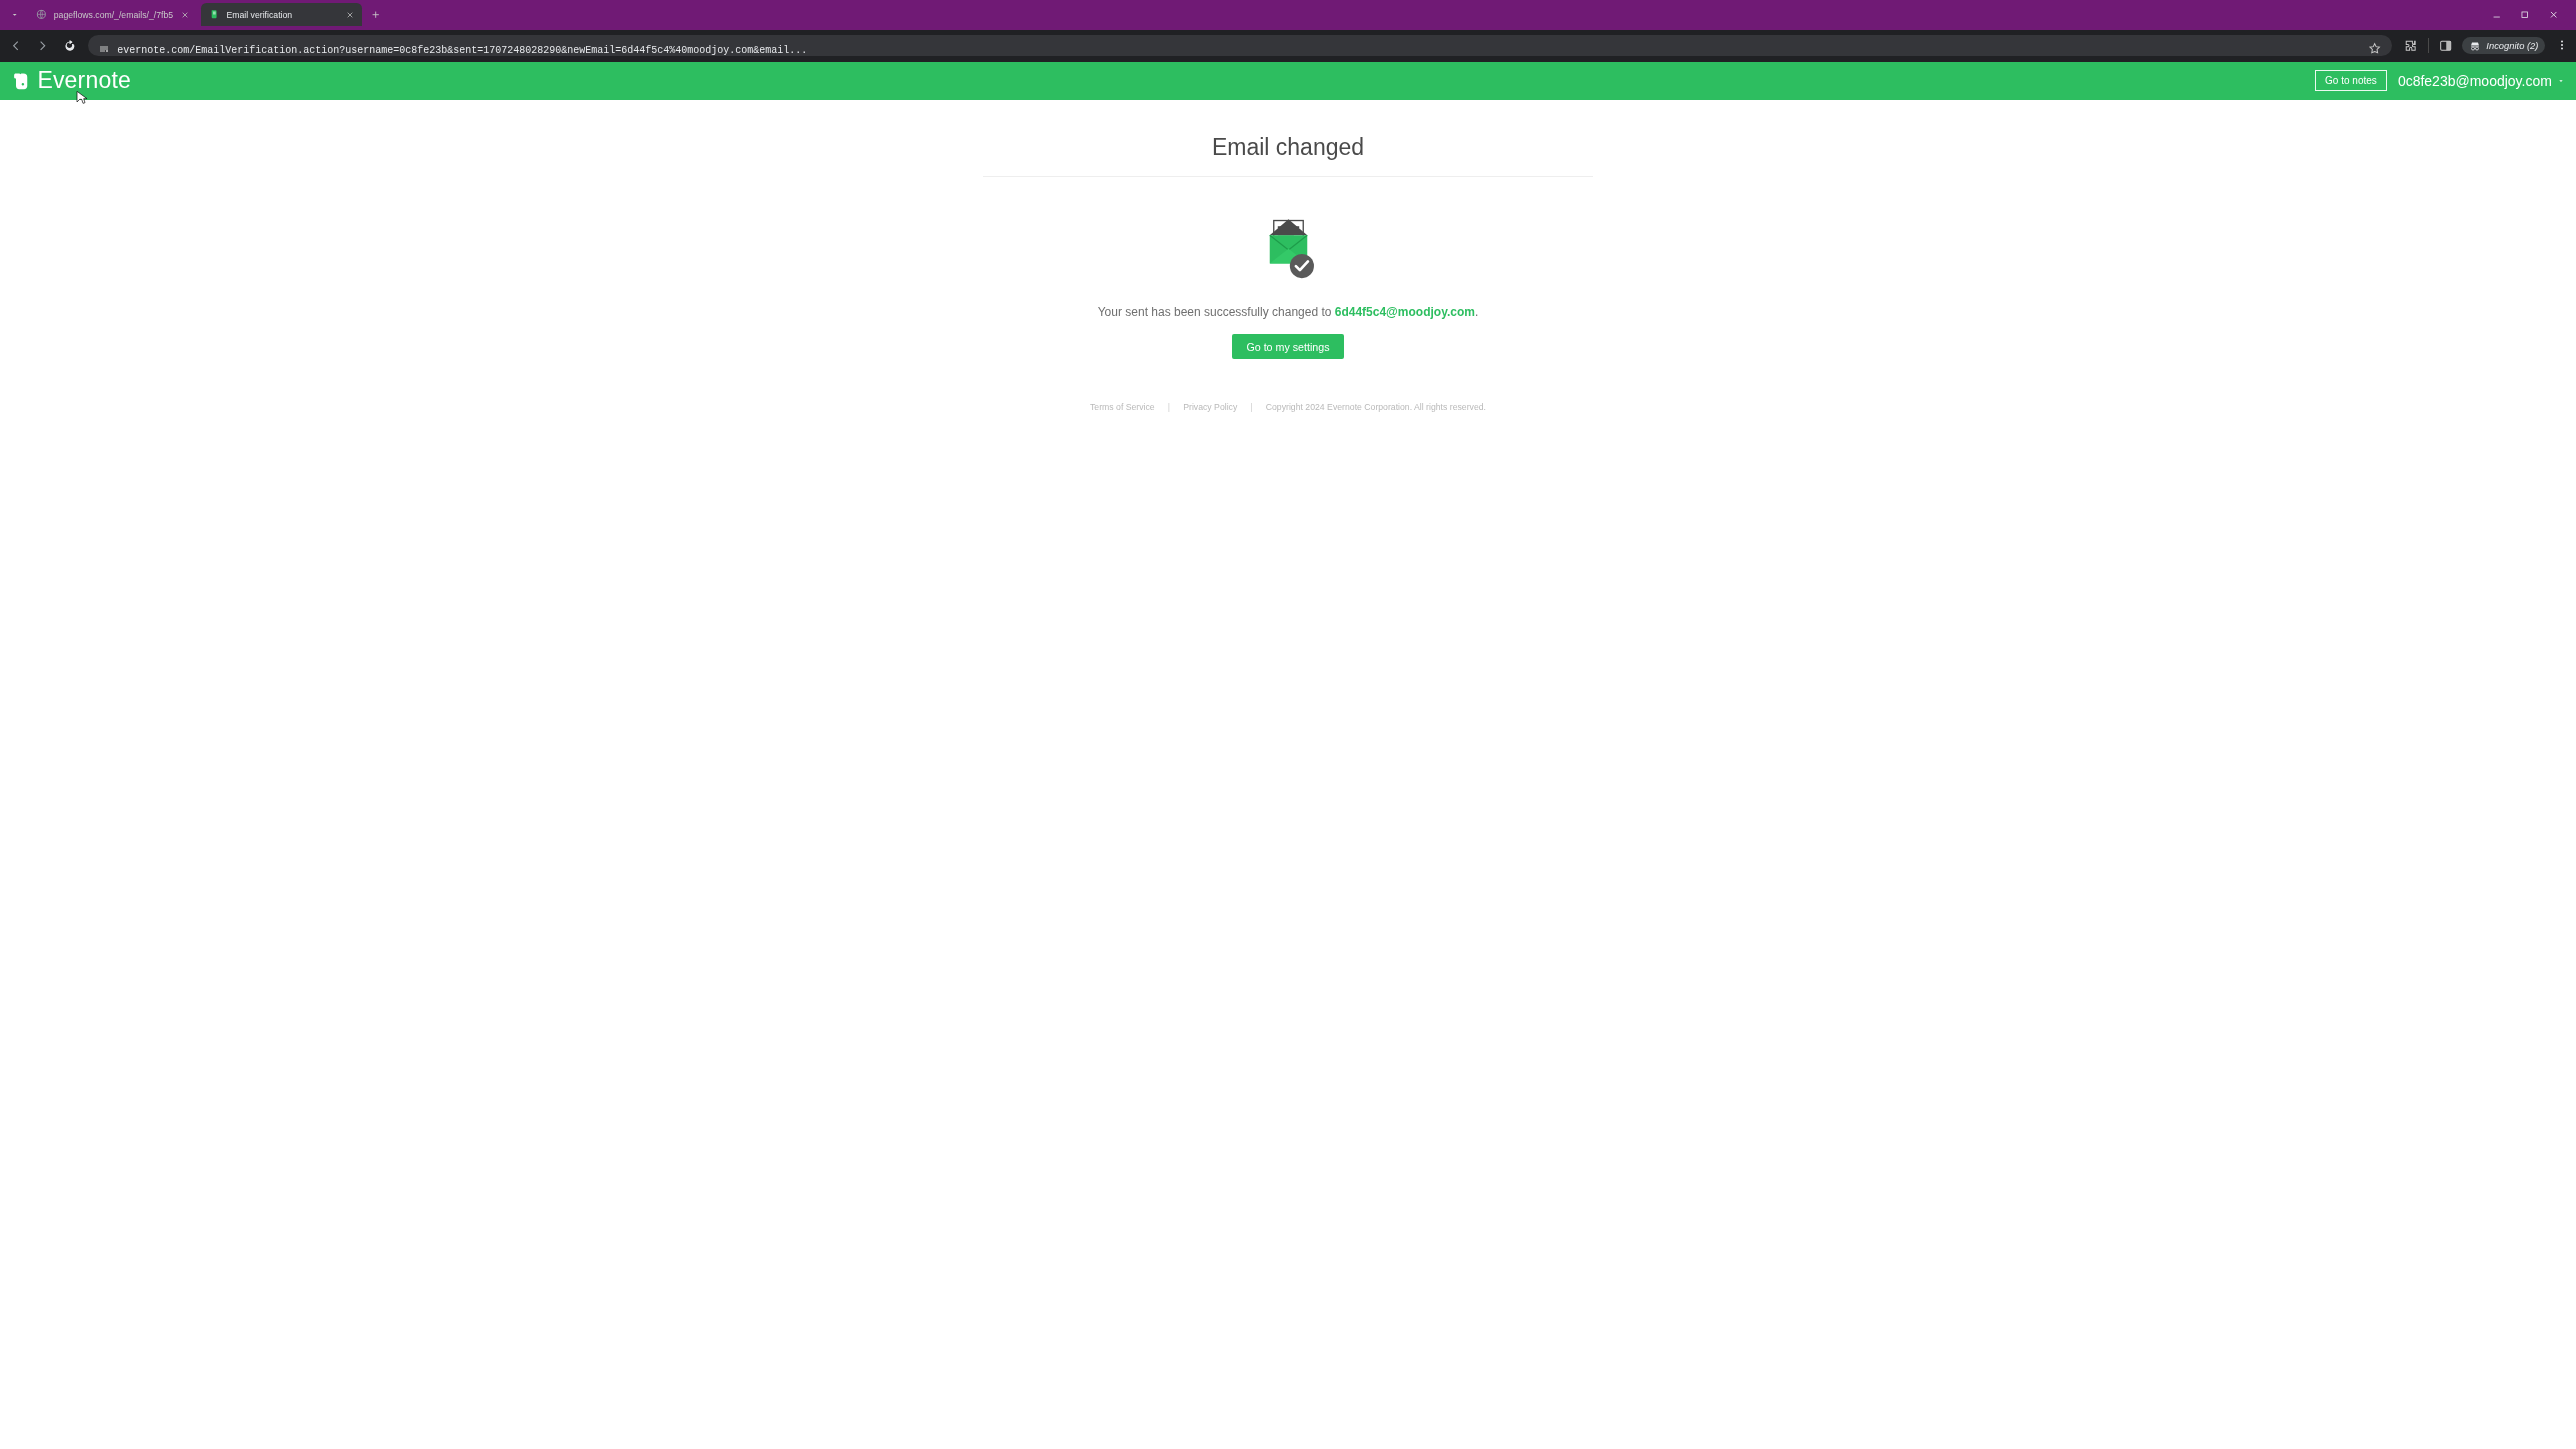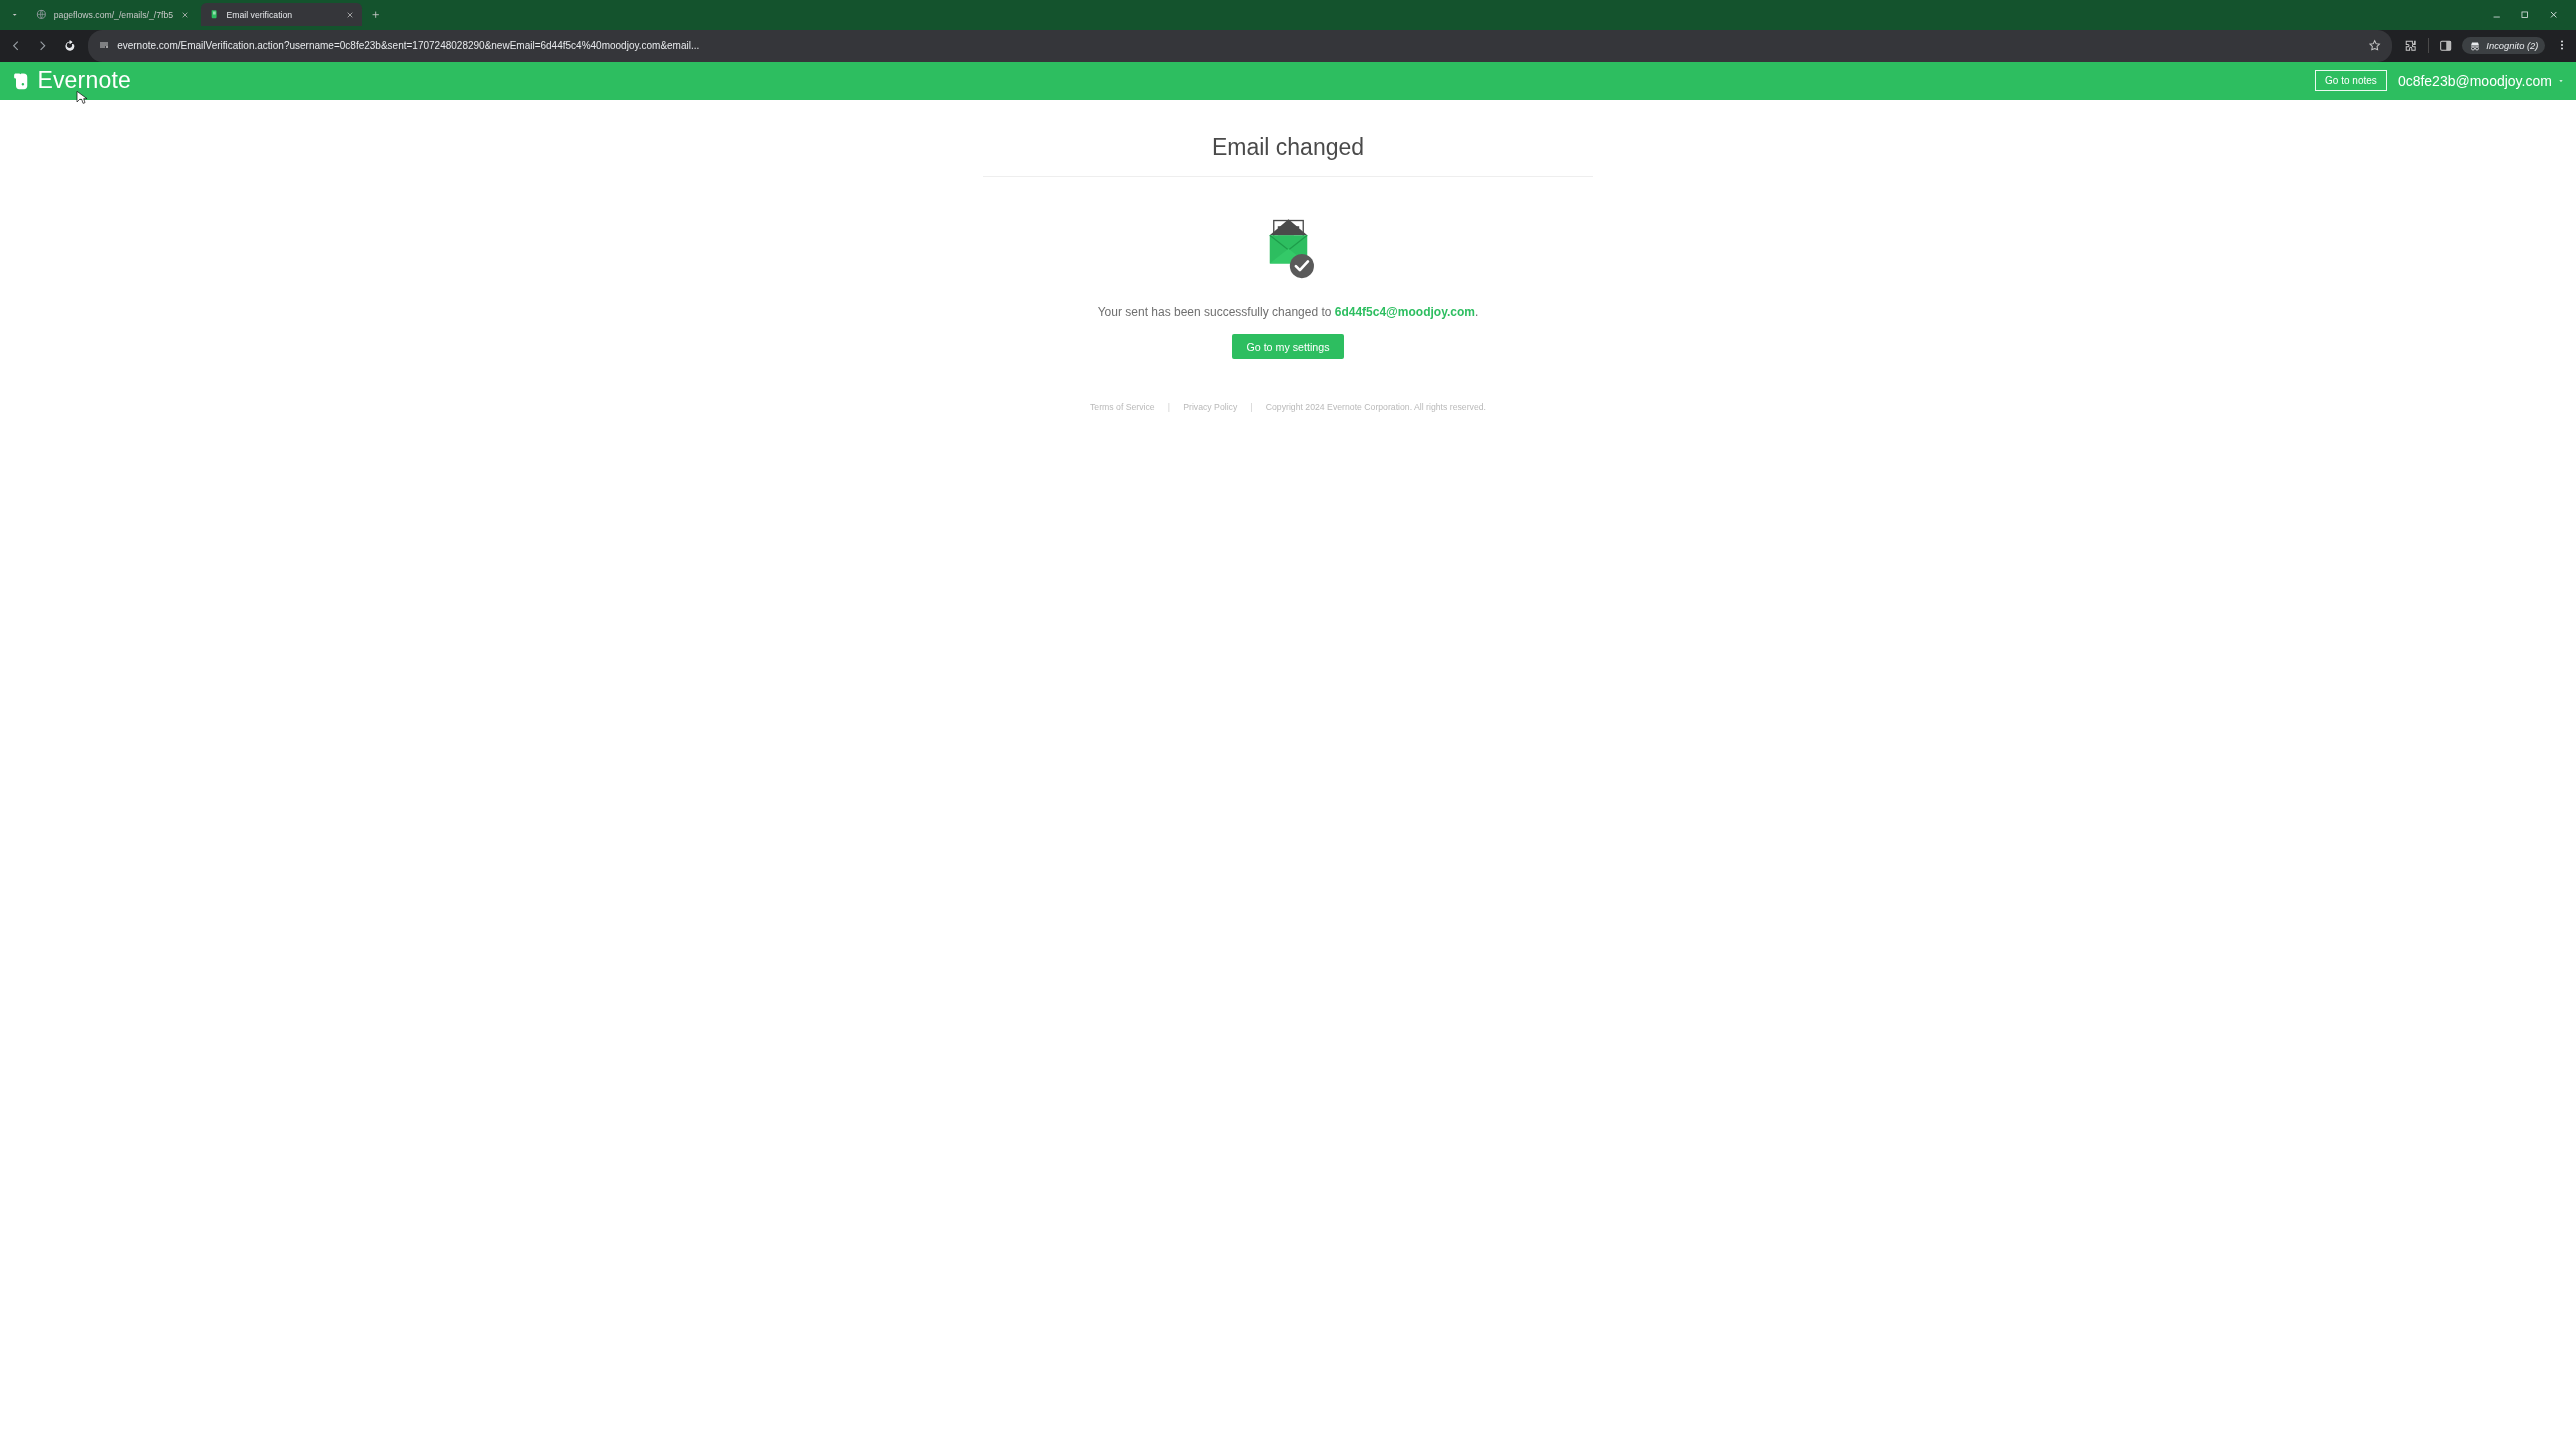--- a/index.html
+++ b/index.html
@@ -1,19 +1,19 @@
 <!DOCTYPE html>
 <html style="font-size:10.7px"><head>
 <meta charset="utf-8">
 <style>
   * { margin: 0; padding: 0; box-sizing: border-box; }
   html, body { width: 100%; height: 100%; font-family: -apple-system, BlinkMacSystemFont, "Segoe UI", Helvetica, Arial, sans-serif; background: #fff; }
 
   
-  .browser-chrome { background: #14532d; }
+  .browser-chrome { background: #701a75; }
   .tabstrip {
     display: flex; align-items: center; height: 29.5px; padding: 0 5.4px; gap: 4px;
   }
   .tab-dropdown {
     width: 19px; height: 19px; display: flex; align-items: center; justify-content: center;
     color: #c9c9c9; border-radius: 50%;
   }
   .tab {
     display: flex; align-items: center; height: 23px; padding: 0 6.7px 0 8px; border-radius: 5.4px 5.4px 0 0;
     min-width: 161px; max-width: 174px; gap: 6.7px; color: #c9c9c9; overflow: hidden;
@@ -26,21 +26,21 @@
   .newtab-btn { width: 19px; height: 19px; display:flex; align-items:center; justify-content:center; color:#c9c9c9; border-radius:50%; }
   .tabstrip-spacer { flex: 1 1 auto; }
   .win-controls { display:flex; gap: 14.8px; padding-right: 10.7px; color:#e8eaed; }
   .win-btn { width: 13.4px; height: 13.4px; display:flex; align-items:center; justify-content:center; }
 
   .toolbar {
     display:flex; align-items:center; height: 32px; padding: 0 6.7px; gap: 8px; background:#202124;
   }
   .nav-btn { width: 19px; height: 19px; display:flex; align-items:center; justify-content:center; color:#9aa0a6; border-radius:50%; }
   .nav-btn.enabled { color:#e8eaed; }
-  .omnibox-wrap { flex:1 1 auto; display:flex; align-items:center; background:#35363a; border-radius: 14.8px; height: 32px; padding: 0 9.4px; gap: 6.7px; }
+  .omnibox-wrap { flex:1 1 auto; display:flex; align-items:flex-end; background:#35363a; border-radius: 14.8px; height: 21px; padding: 0 9.4px; gap: 6.7px; font-family: Liberation Mono, monospace; }
   .site-icon { width:13.4px; height:13.4px; display:flex; align-items:center; justify-content:center; color:#c9c9c9; }
   .omnibox { flex:1; color:#e8eaed; font-size: 10px; white-space:nowrap; overflow:hidden; text-overflow:ellipsis; }
   .omni-action { width:14.8px; height:14.8px; display:flex; align-items:center; justify-content:center; color:#c9c9c9; }
   .toolbar-right { display:flex; align-items:center; gap: 9.4px; padding-left: 4px; }
   .vdiv { width:0.7px; height:14.8px; background:#4a4a4a; }
   .incognito { display:flex; align-items:center; gap:5.4px; color:#e8eaed; font-size:9.4px; background:#3c4043; padding:2.7px 6.7px; border-radius:10.7px;font-style:italic; }
   .kebab { width:14.8px; height:14.8px; display:flex; align-items:center; justify-content:center; color:#e8eaed; }
 
   
   .ev-header {

